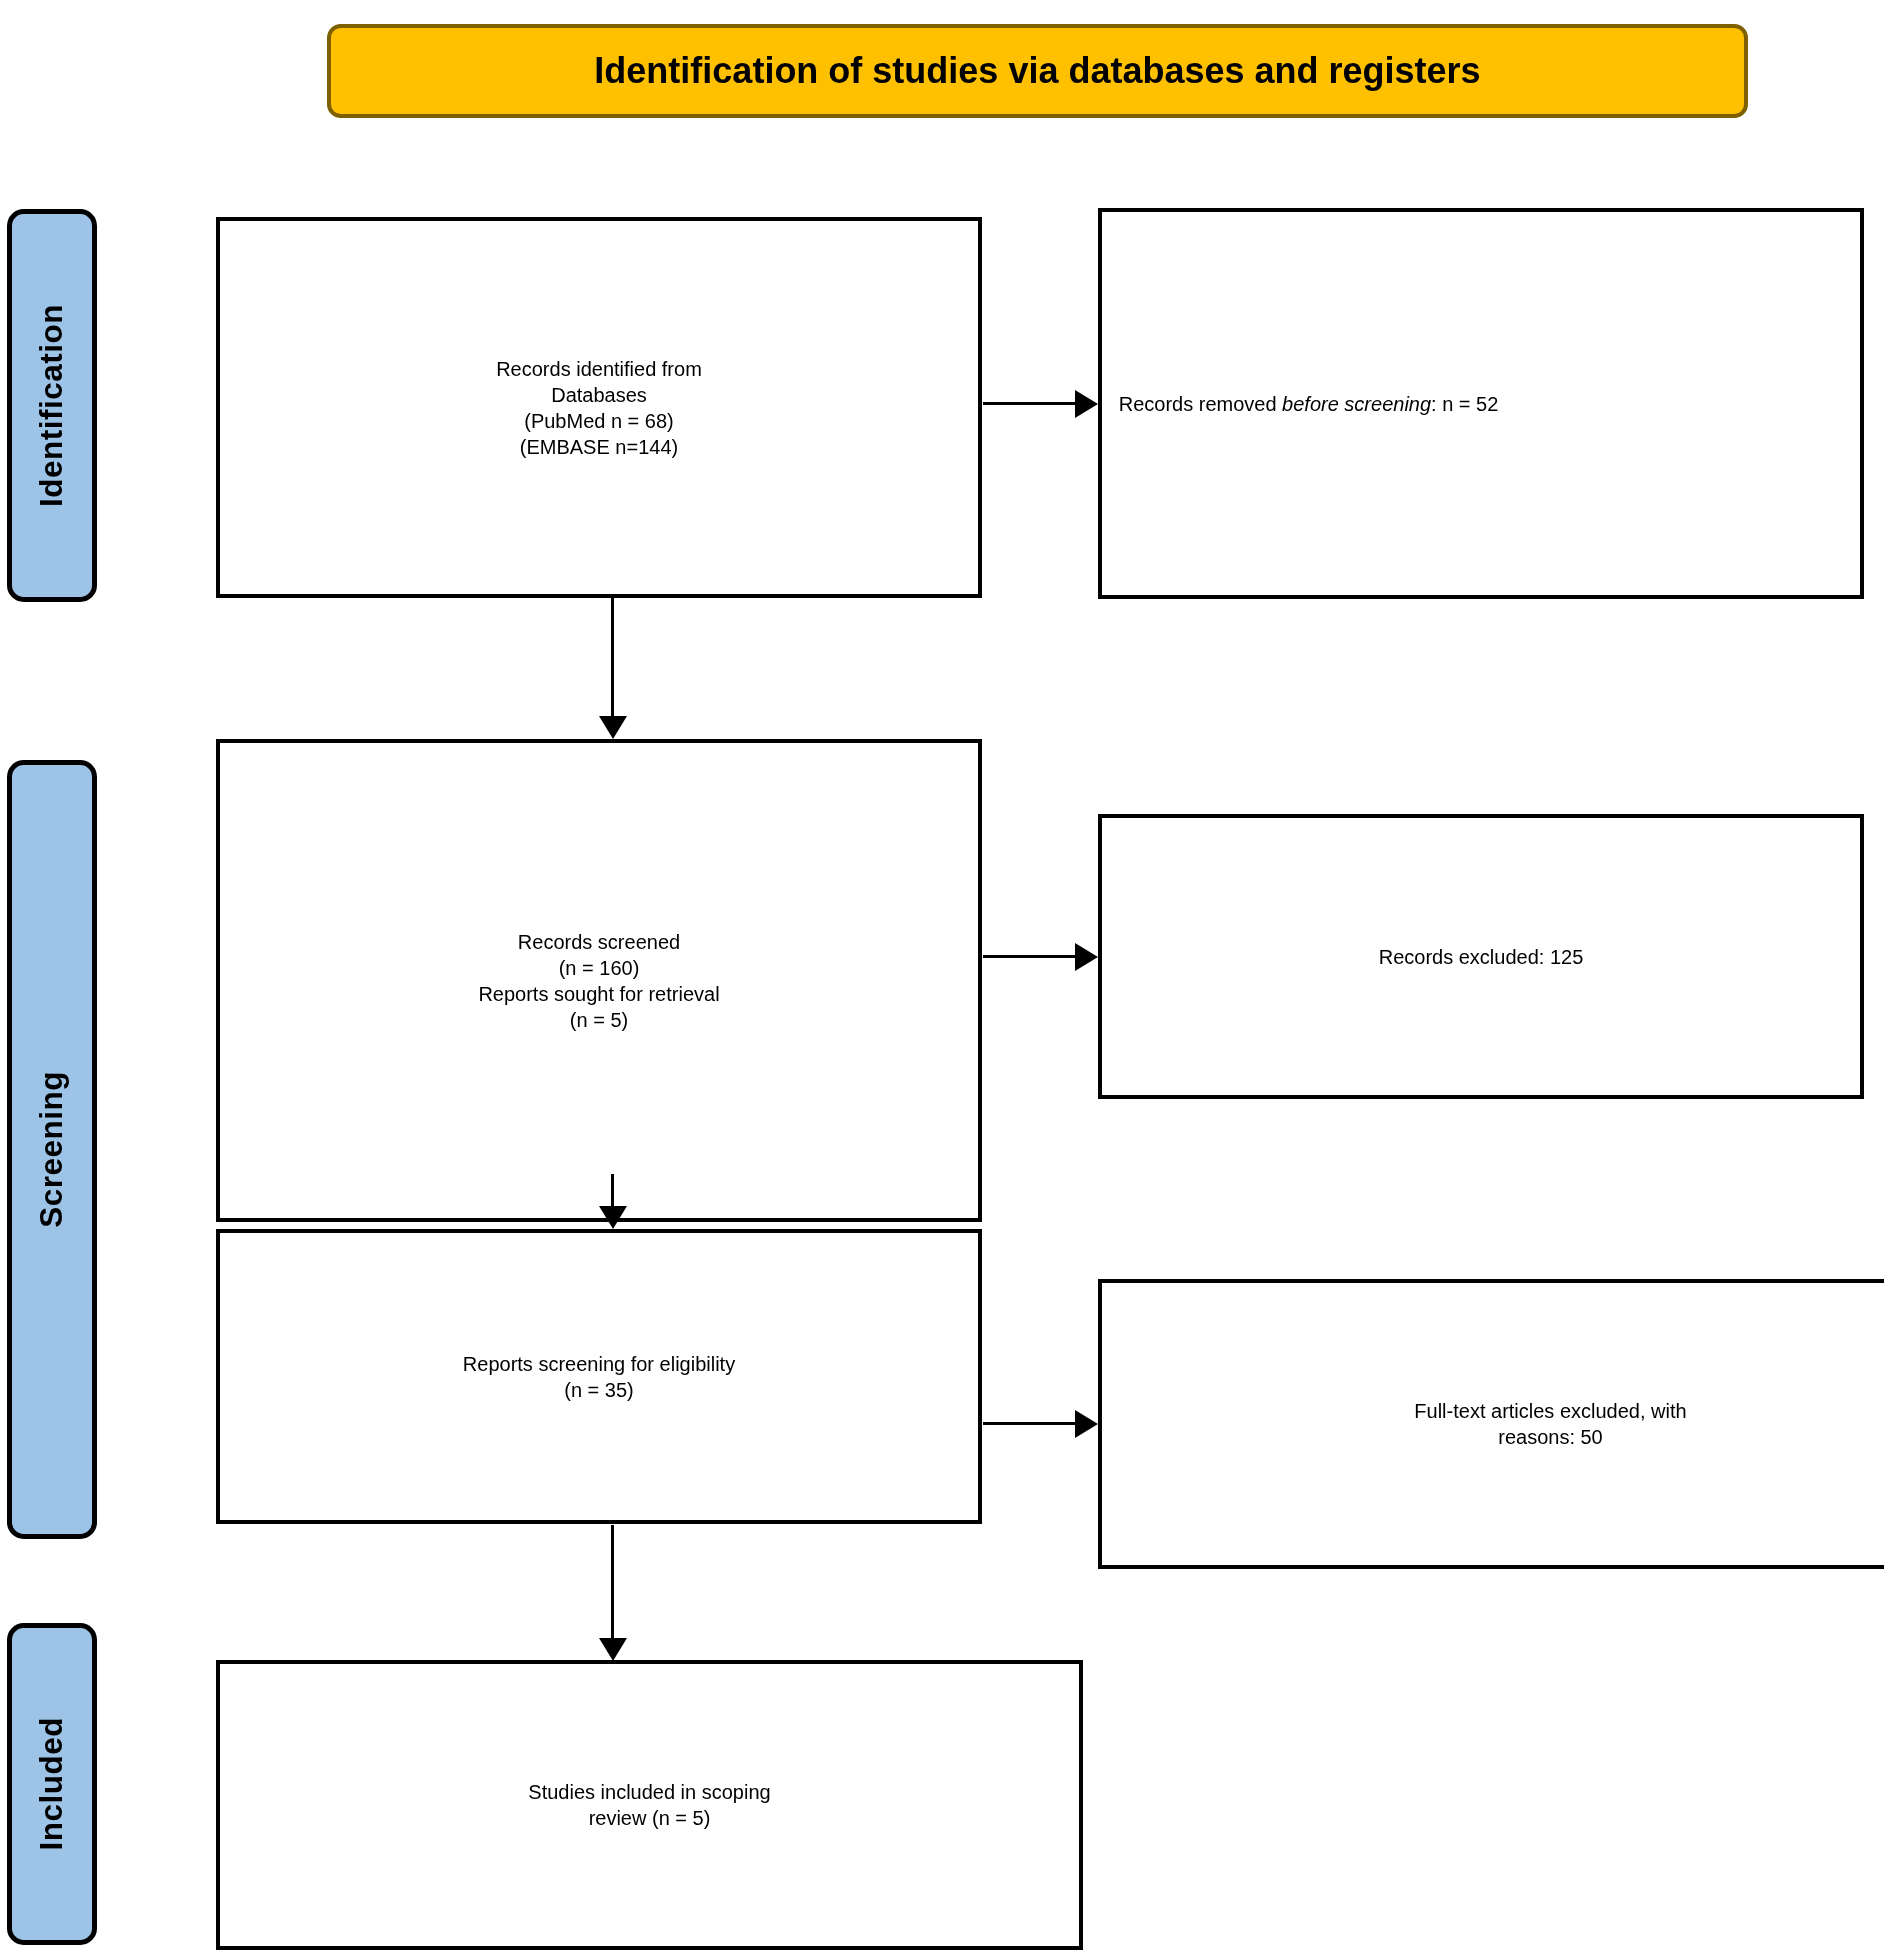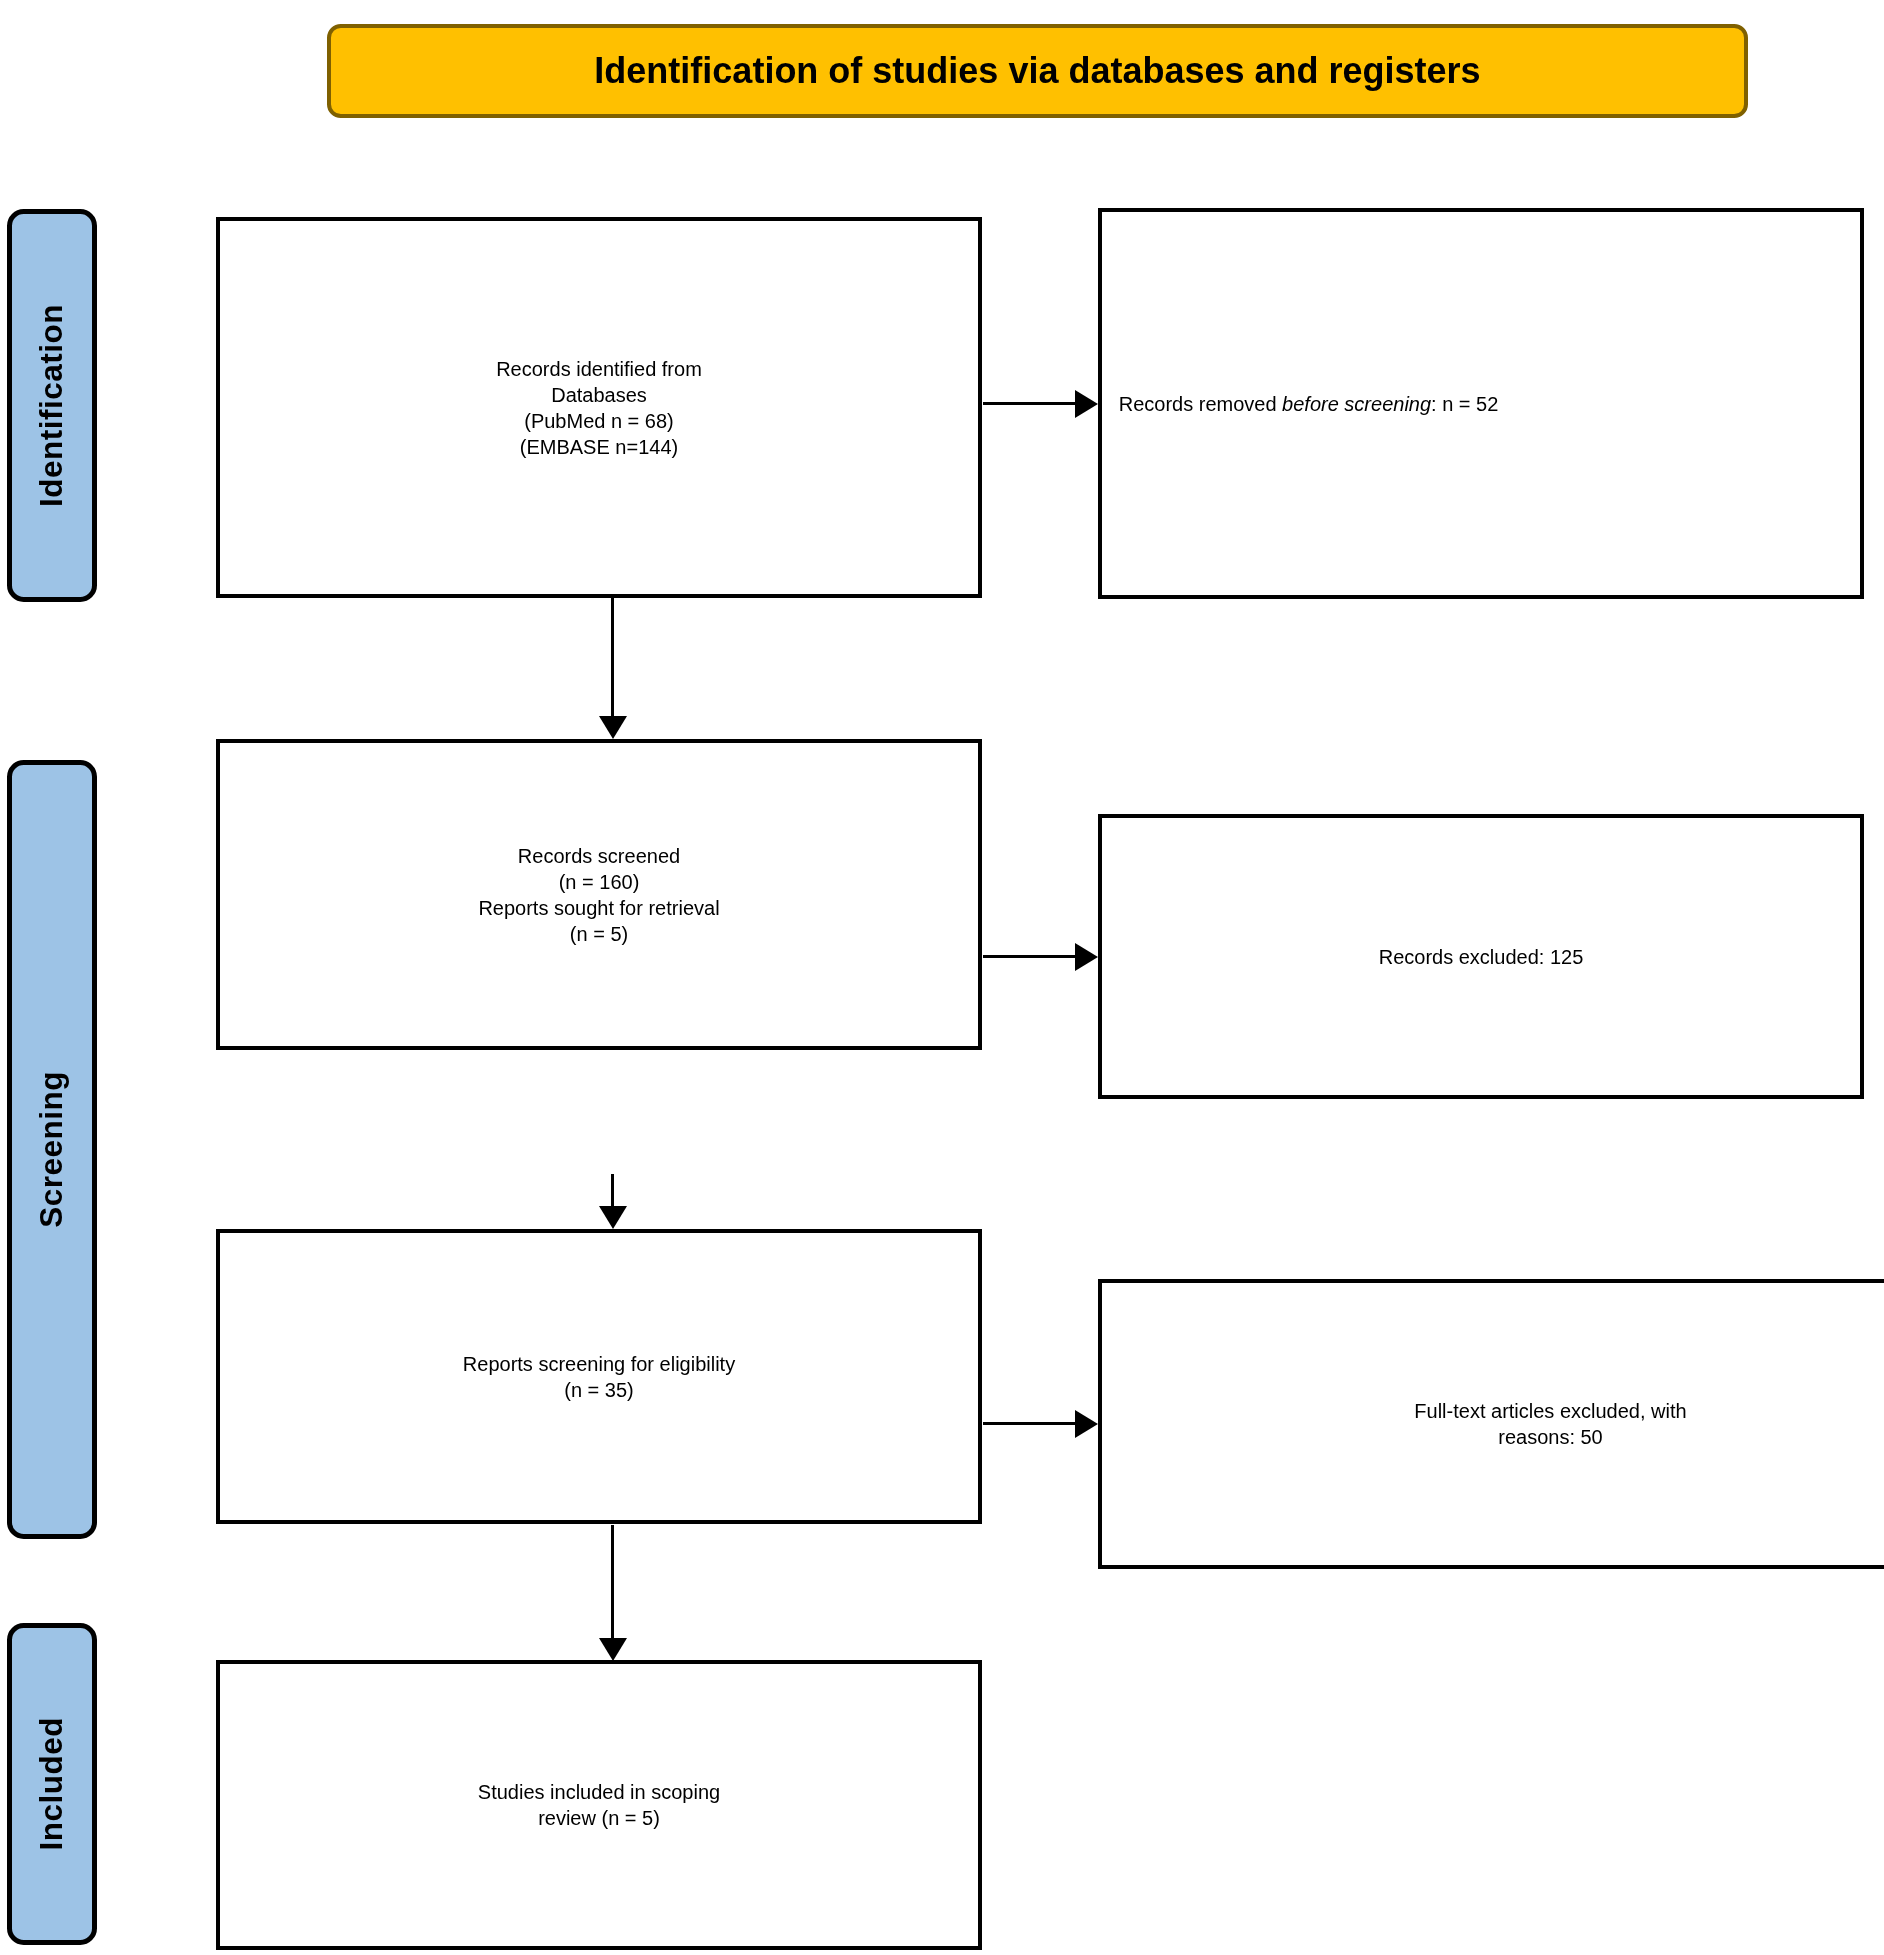--- a/index.html
+++ b/index.html
@@ -32,25 +32,25 @@
     position:absolute;background:#fff;border:4.4px solid #000;box-sizing:border-box;
     display:flex;align-items:center;justify-content:center;
     padding:0 16.7px;
   }
   .box .btxt{font-size:20px;line-height:1.30;text-align:center;}
   .box.left-align .btxt{text-align:left;width:100%;}
   .box .btxt i{font-style:italic;}
 
   #box-identified       {left:216px;  top:217px;  width:766px; height:381px;}
   #box-removed          {left:1098px; top:208px;  width:766px; height:391px;}
-  #box-screened         {left:216px;  top:739px; width:766px; height:311px;}
+  #box-screened         {left:216px;  top:739px; width:766px; height:483px;}
   #box-excluded         {left:1098px; top:814px; width:766px; height:285px;}
   #box-assessed         {left:216px;  top:1229px; width:766px; height:295px;}
   #box-fulltext-excluded{left:1098px; top:1279px; width:905px; height:290px;}
-  #box-included         {left:216px;  top:1660px; width:766px; height:290px;}
+  #box-included         {left:216px;  top:1660px; width:867px; height:290px;}
 
   
   .conn{position:absolute;}
   .conn .vline{position:absolute;background:#000;width:3px;left:0;top:0;}
   .conn .hline{position:absolute;background:#000;height:3px;left:0;top:0;}
   .conn .arrow-down{
     position:absolute;width:0;height:0;
     border-left:14.3px solid transparent;border-right:14.3px solid transparent;
     border-top:23.6px solid #000;
   }

